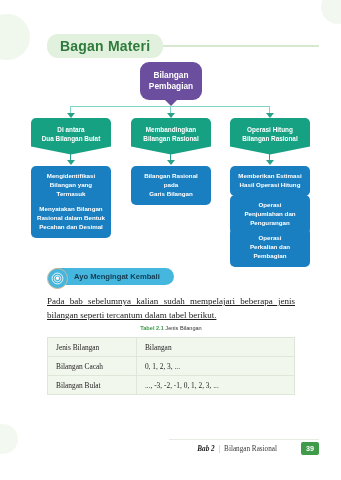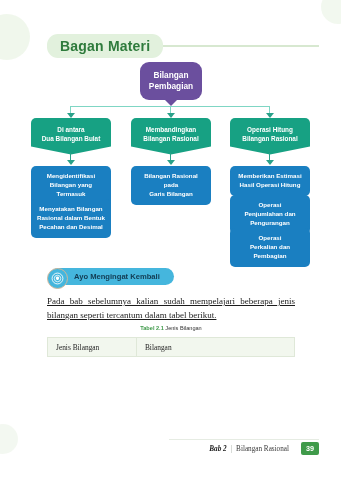--- a/index.html
+++ b/index.html
@@ -109,21 +109,21 @@
 
   
   .footer{
     position:absolute;right:22px;bottom:25px;display:flex;align-items:center;
     font-family:"Liberation Serif", serif;font-size:7.2px;color:#3a3a3a;
   }
   .footer b{font-weight:bold;color:#222;font-style:italic;}
   .footer .sep{margin:0 4px;color:#9aa39a;}
   .pagenum{
     background:#3f9a4a;color:#fff;font-weight:bold;font-size:7.2px;
-    padding:2px 5px;border-radius:2px;margin-left:12px;
+    padding:2px 5px;border-radius:2px;margin-left:24px;
     font-family:"Liberation Sans", sans-serif;
   }
   .foot-rule{position:absolute;right:22px;bottom:40px;width:150px;height:.8px;background:#e6ece3;}
 </style>
 </head>
 <body>
 
 <div class="page">
 
   <div class="blob blob-tl"></div>
@@ -223,20 +223,28 @@
     <b>Tabel 2.1</b>
     <span>Jenis Bilangan</span>
   </div>
 
   <table class="jt">
     <tbody>
         <tr>
       <td class="c1">Jenis Bilangan</td>
       <td>Bilangan</td>
     </tr>
+    <tr>
+      <td class="c1">Bilangan Cacah</td>
+      <td>0, 1, 2, 3, ...</td>
+    </tr>
+    <tr>
+      <td class="c1">Bilangan Bulat</td>
+      <td>..., -3, -2, -1, 0, 1, 2, 3, ...</td>
+    </tr>
   </tbody>
     </table>
 
   <div class="foot-rule"></div>
   <div class="footer">
     <b>Bab 2</b>
     <span class="sep">|</span>
     <span>Bilangan Rasional</span>
     <span class="pagenum">39</span>
   </div>

